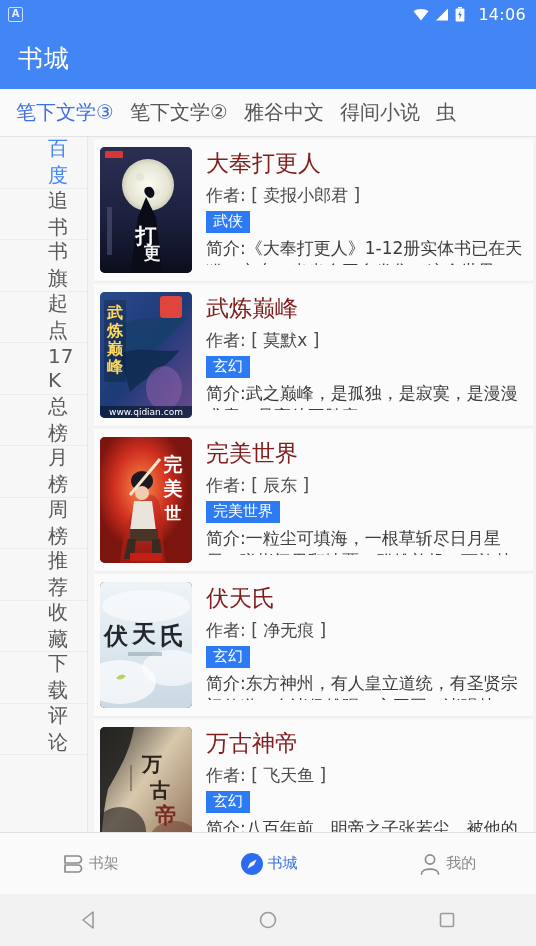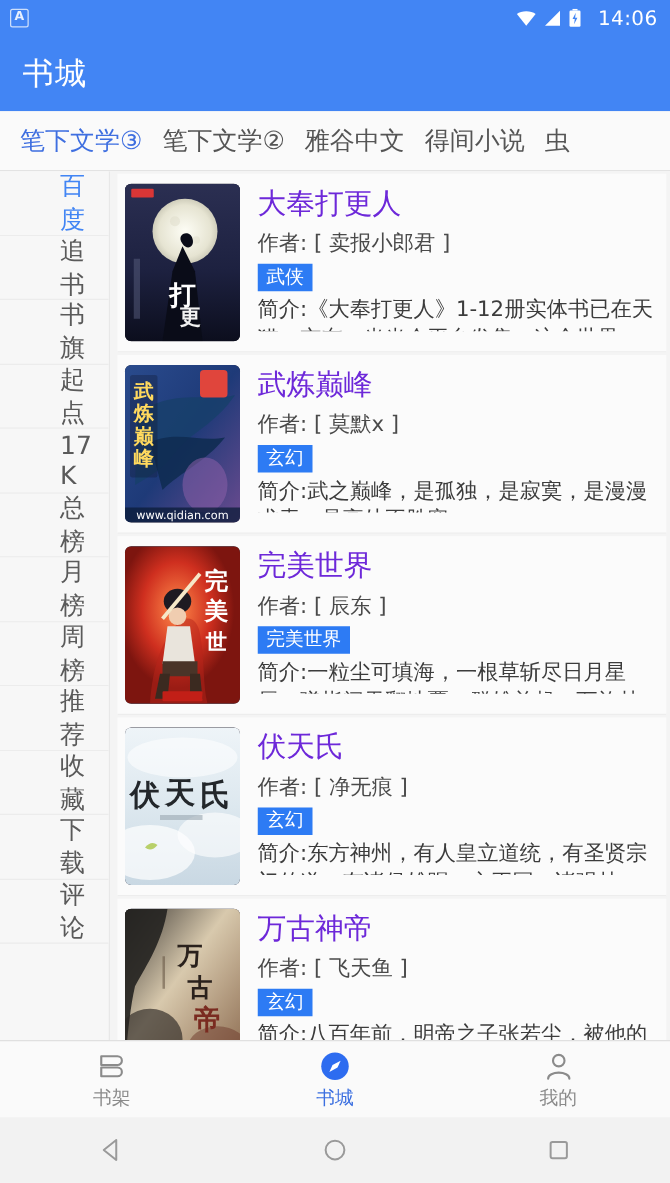--- a/index.html
+++ b/index.html
@@ -70,37 +70,37 @@
     height:143px; background:#fbfbfb; margin:2px 3px 2px 2px;
     display:flex; padding:8px 6px 0 6px; overflow:hidden;
     border-bottom:1px solid #ededed;
   }
   .cover {
     flex:0 0 92px; height:126px; border-radius:5px; overflow:hidden;
     position:relative; background:#223; margin-right:14px;
   }
   .cover svg { display:block; width:92px; height:126px; }
   .binfo { flex:1 1 auto; min-width:0; overflow:hidden; }
-  .btitle { font-size:23px; color:#6d28d9; line-height:30px; margin-top:1px; }
+  .btitle { font-size:23px; color:#7f1d1d; line-height:30px; margin-top:1px; }
   .bauthor { font-size:17px; color:#4a4a4a; line-height:26px; margin-top:4px; }
   .btag {
     display:inline-block; background:#2d7bf4; color:#fff; font-size:15px;
     border-radius:0; padding:1px 7px 2px 7px; line-height:19px; margin-top:3px;
   }
   .bdesc {
     font-size:17px; color:#3c3c3c; line-height:23px; margin-top:4px;
     max-height:28px; overflow:hidden; word-break:break-all;
   }
 
   
   .bottomnav {
     flex:0 0 62px; background:#fafafa; display:flex; align-items:center;
     border-top:1px solid #e0e0e0;
   }
-  .navitem { flex:1 1 0; display:flex; flex-direction:column; align-items:center; justify-content:center; gap:3px; }
+  .navitem { flex:1 1 0; display:flex; flex-direction:row; align-items:center; justify-content:center; gap:3px; }
   .navitem .nlabel { font-size:15px; color:#8b8b8b; }
   .navitem.active .nlabel { color:#3b6fe0; }
   .navicon { width:26px; height:26px; display:block; }
 
   
   .sysnav {
     flex:0 0 52px; background:#f2f2f2; display:flex; align-items:center;
   }
   .sysbtn { flex:1 1 0; display:flex; align-items:center; justify-content:center; }
 </style>

